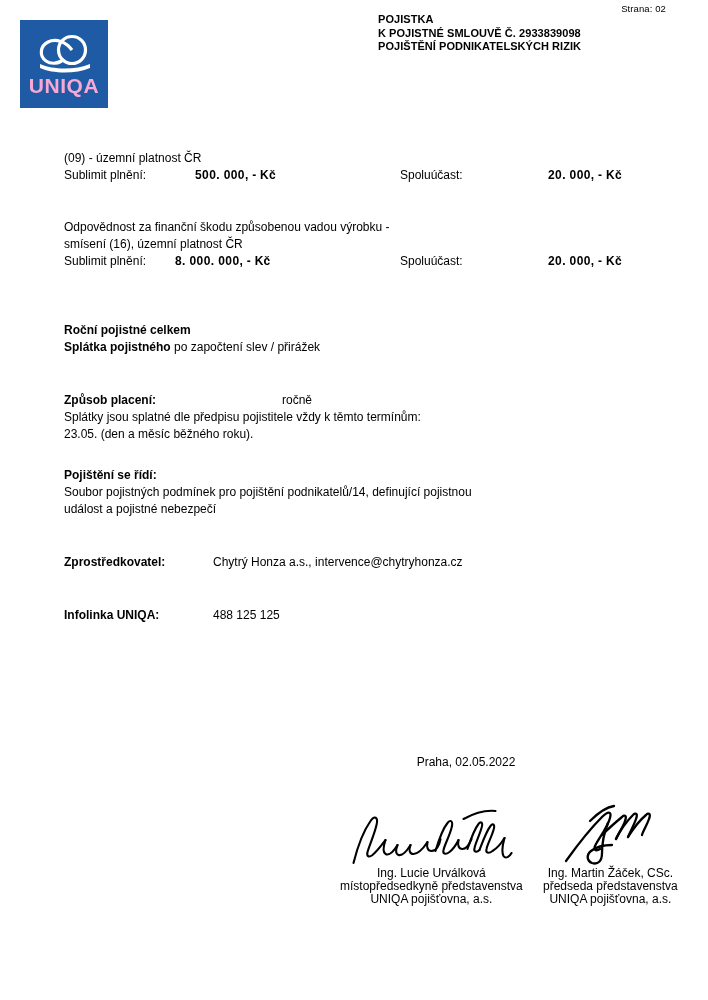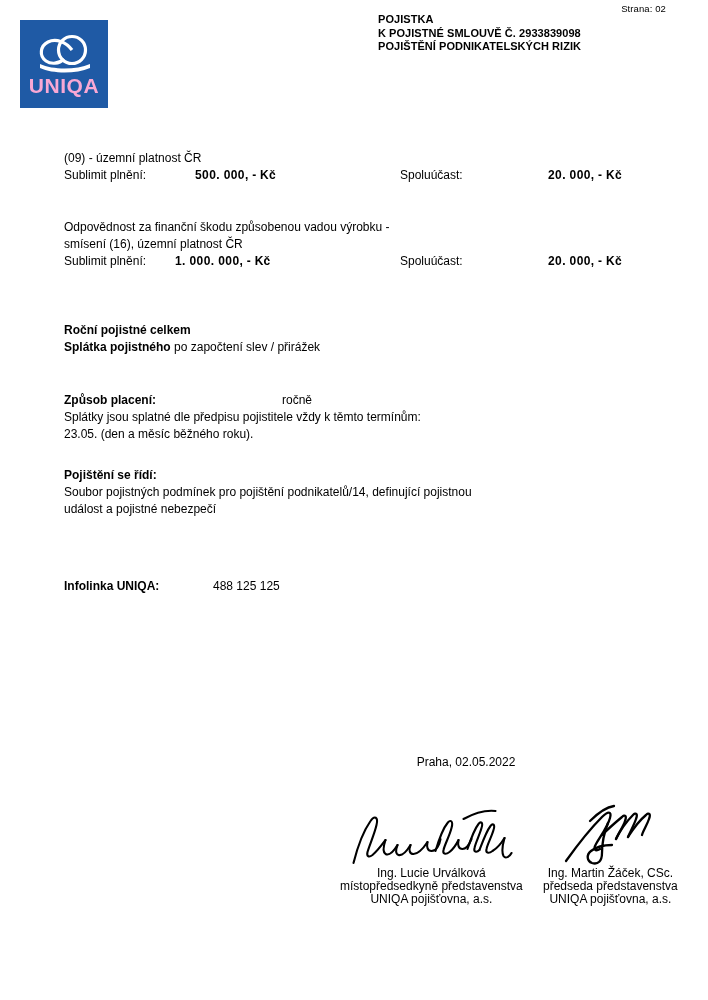--- a/index.html
+++ b/index.html
@@ -195,21 +195,21 @@
       </div>
     </div>
 
     <div class="gap-xl"></div>
 
     <div>
       <div class="line">Odpovědnost za finanční škodu způsobenou vadou výrobku -</div>
       <div class="line">smísení (16), územní platnost ČR</div>
       <div class="row">
         <span>Sublimit plnění:</span>
-        <span class="col-val v-1000"><span class="money">1. 000. 000</span><span class="cur">, - Kč</span></span>
+        <span class="col-val v-1000"><span class="money">8. 000. 000</span><span class="cur">, - Kč</span></span>
         <span class="col-val lbl-spolu">Spoluúčast:</span>
         <span class="col-val val-spolu"><span class="money">20. 000</span><span class="cur">, - Kč</span></span>
       </div>
     </div>
 
     <div class="gap-xl"></div>
     <div class="gap-md"></div>
 
     <div>
       <div class="line b">Roční pojistné celkem</div>
@@ -230,20 +230,24 @@
     <div class="gap-lg"></div>
 
     <div>
       <div class="line b">Pojištění se řídí:</div>
       <div class="line">Soubor pojistných podmínek pro pojištění podnikatelů/14, definující pojistnou</div>
       <div class="line">událost a pojistné nebezpečí</div>
     </div>
 
     <div class="gap-lg"></div>
 
+    <div class="kv">
+      <span class="b">Zprostředkovatel:</span>
+      <span class="val">Chytrý Honza a.s., intervence@chytryhonza.cz</span>
+    </div>
 
     <div class="gap-lg"></div>
 
     <div class="kv">
       <span class="b">Infolinka UNIQA:</span>
       <span class="val">488 125 125</span>
     </div>
 
   </div>
 

